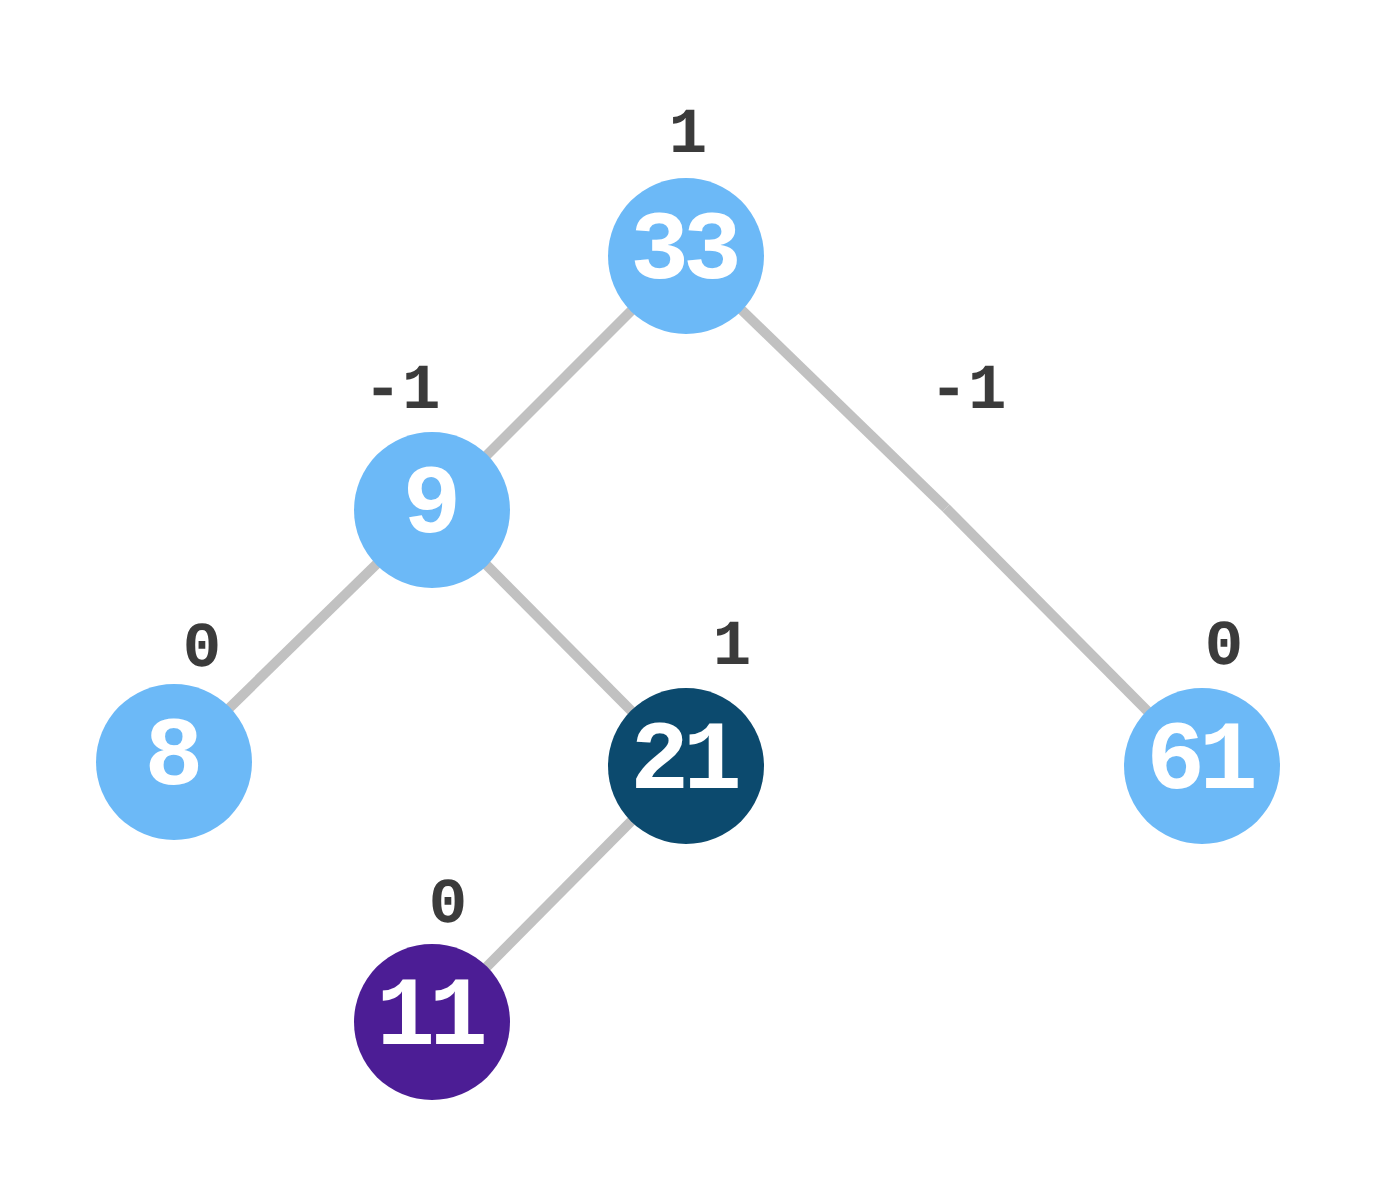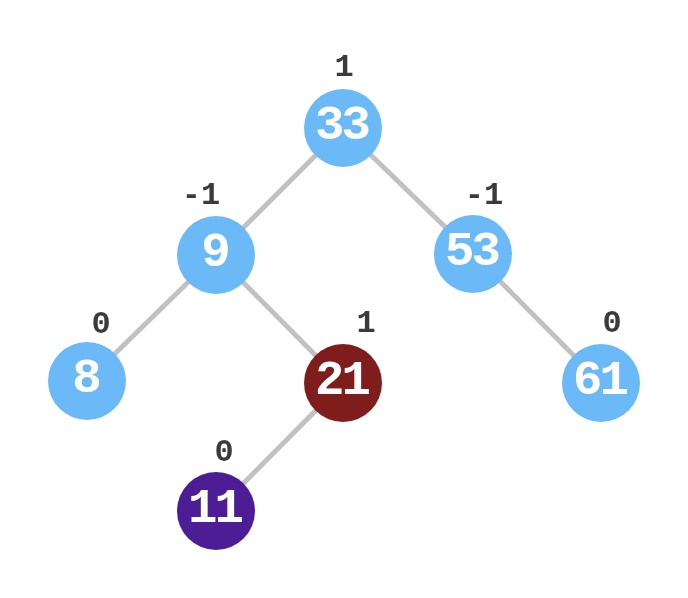--- a/index.html
+++ b/index.html
@@ -67,29 +67,26 @@
     </svg>
   <div class="nodes-layer">
       <div class="node" style="left: 304px; top: 89px; width: 78px; height: 78px; background: rgb(108, 185, 247);">
         <span class="node-value" style="color: rgb(255, 255, 255);">33</span>
       </div>
       <div class="balance-label" style="left: 344px; top: 68px; color: rgb(59, 59, 59);">1</div>
       <div class="node" style="left: 177px; top: 216px; width: 78px; height: 78px; background: rgb(108, 185, 247);">
         <span class="node-value" style="color: rgb(255, 255, 255);">9</span>
       </div>
       <div class="balance-label" style="left: 201px; top: 196px; color: rgb(59, 59, 59);">-1</div>
-      <div class="node" style="left: 434px; top: 215px; width: 78px; height: 78px; background: rgb(108, 185, 247);">
-        <span class="node-value" style="color: rgb(255, 255, 255);">53</span>
-      </div>
       <div class="balance-label" style="left: 484px; top: 196px; color: rgb(59, 59, 59);">-1</div>
       <div class="node" style="left: 48px; top: 342px; width: 78px; height: 78px; background: rgb(108, 185, 247);">
         <span class="node-value" style="color: rgb(255, 255, 255);">8</span>
       </div>
       <div class="balance-label" style="left: 101px; top: 325px; color: rgb(59, 59, 59);">0</div>
-      <div class="node" style="left: 304px; top: 344px; width: 78px; height: 78px; background: #7f1d1d;">
+      <div class="node" style="left: 304px; top: 344px; width: 78px; height: 78px; background: #0c4a6e;">
         <span class="node-value" style="color: rgb(255, 255, 255);">21</span>
       </div>
       <div class="balance-label" style="left: 366px; top: 324px; color: rgb(59, 59, 59);">1</div>
       <div class="node" style="left: 562px; top: 344px; width: 78px; height: 78px; background: rgb(108, 185, 247); text-align: right;">
         <span class="node-value" style="color: rgb(255, 255, 255);">61</span>
       </div>
       <div class="balance-label" style="left: 612px; top: 324px; color: rgb(59, 59, 59);">0</div>
       <div class="node" style="left: 177px; top: 472px; width: 78px; height: 78px; background: #4c1d95;">
         <span class="node-value" style="color: rgb(255, 255, 255);">11</span>
       </div>

